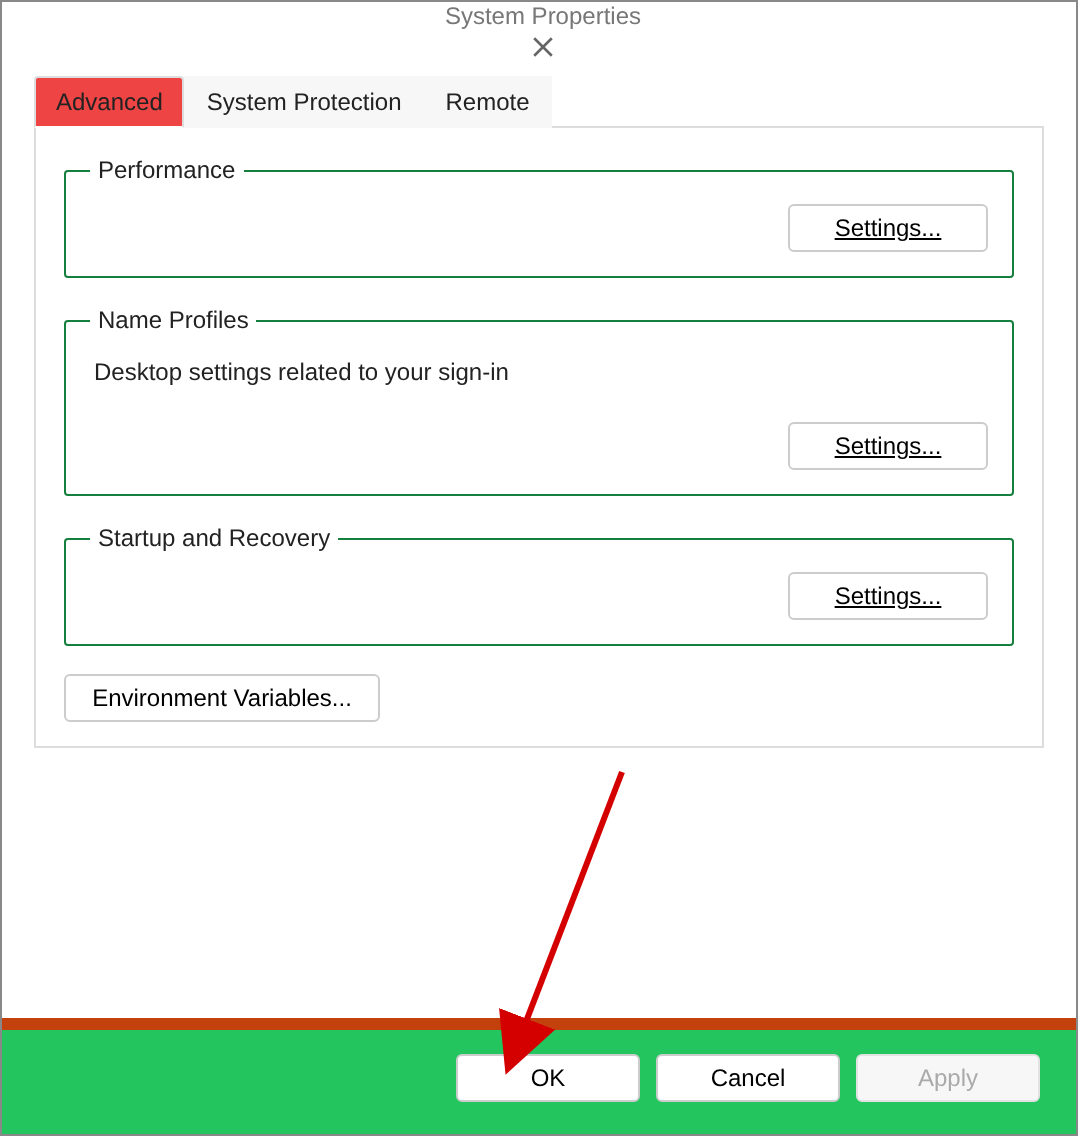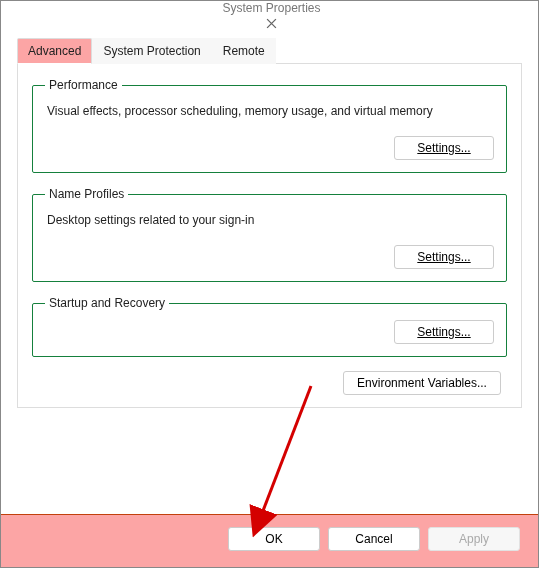--- a/index.html
+++ b/index.html
@@ -49,21 +49,21 @@
     color: #222;
     border: 1px solid transparent;
     border-bottom: none;
     position: relative;
     top: 1px;
     background: #f7f7f7;
   }
   .tab.active {
     border: 1px solid #ddd;
     border-bottom: 1px solid #fff;
-    background: #fca5a5;
+    background: #ef4444;
     border-radius: 2px 2px 0 0;
   }
   .tab-page {
     border: 1px solid #ddd;
     border-top: none;
     margin: 0 6px;
     padding: 14px 14px 12px 14px;
     background: #fff;
   }
   .intro {
@@ -100,35 +100,35 @@
     cursor: pointer;
   }
   button.win.disabled {
     color: #aaa;
     border-color: #e2e2e2;
     background: #f7f7f7;
     cursor: default;
   }
   .env-row {
     display: flex;
-    justify-content: flex-end;
+    justify-content: flex-start;
     margin: 4px 6px 0 0;
   }
   button.env {
     min-width: 158px;
   }
   .footer {
     position: absolute;
     left: 0; right: 0; bottom: 0;
     padding: 12px 18px 16px 0;
     display: flex;
     justify-content: flex-end;
     gap: 8px;
-    background: #fca5a5;
-    border-top: 1px solid #c2410c;
+    background: #22c55e;
+    border-top: 6px solid #c2410c;
   }
   .footer button.win { min-width: 92px; }
   
   .arrow-overlay {
     position: absolute;
     pointer-events: none;
     left: 0; top: 0;
   }
 </style>
 </head>
@@ -147,21 +147,20 @@
   <div class="tabs">
     <div class="tab active">Advanced</div>
     <div class="tab">System Protection</div>
     <div class="tab">Remote</div>
   </div>
 
   <div class="tab-page">
 
     <fieldset class="group">
       <legend>Performance</legend>
-      <div class="desc">Visual effects, processor scheduling, memory usage, and virtual memory</div>
       <div class="btn-row">
         <button class="win">Settings...</button>
       </div>
     </fieldset>
 
     <fieldset class="group">
       <legend>Name Profiles</legend>
       <div class="desc">Desktop settings related to your sign-in</div>
       <div class="btn-row">
         <button class="win">Settings...</button>

